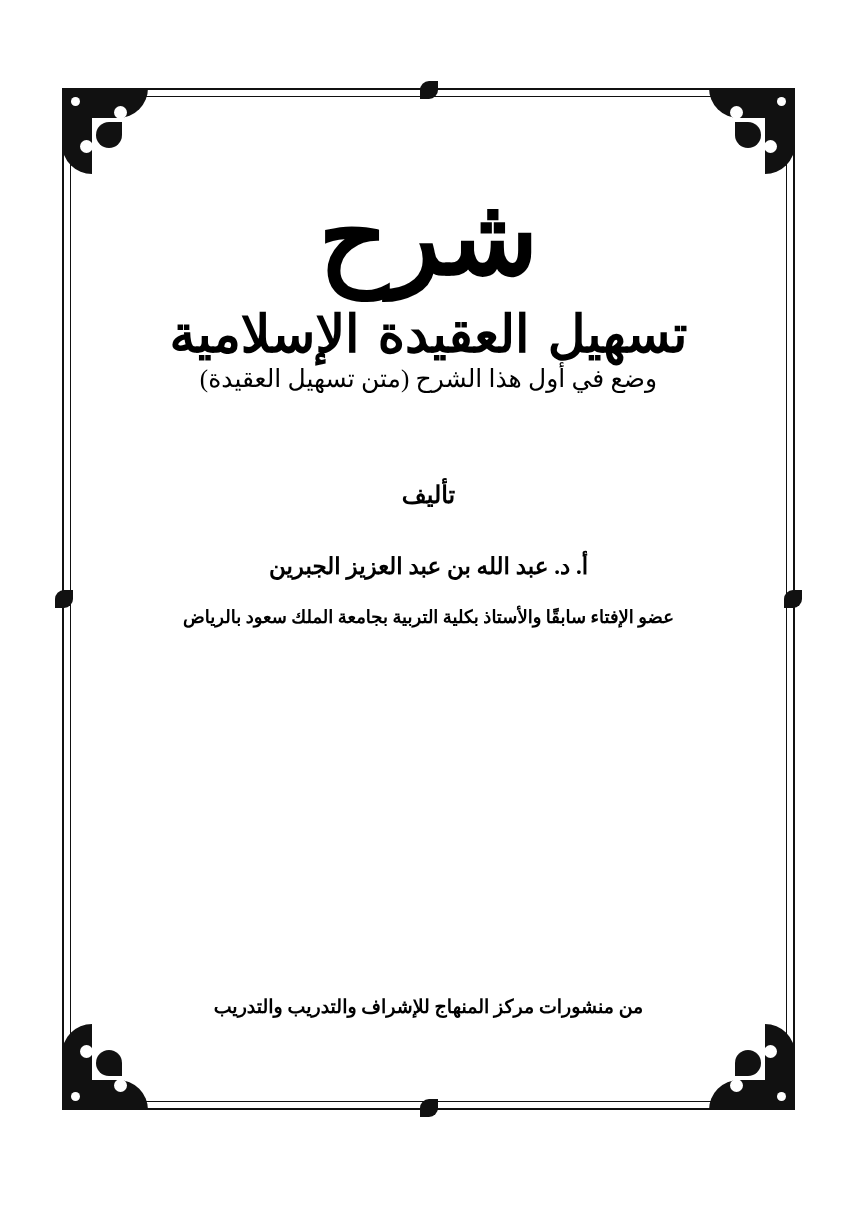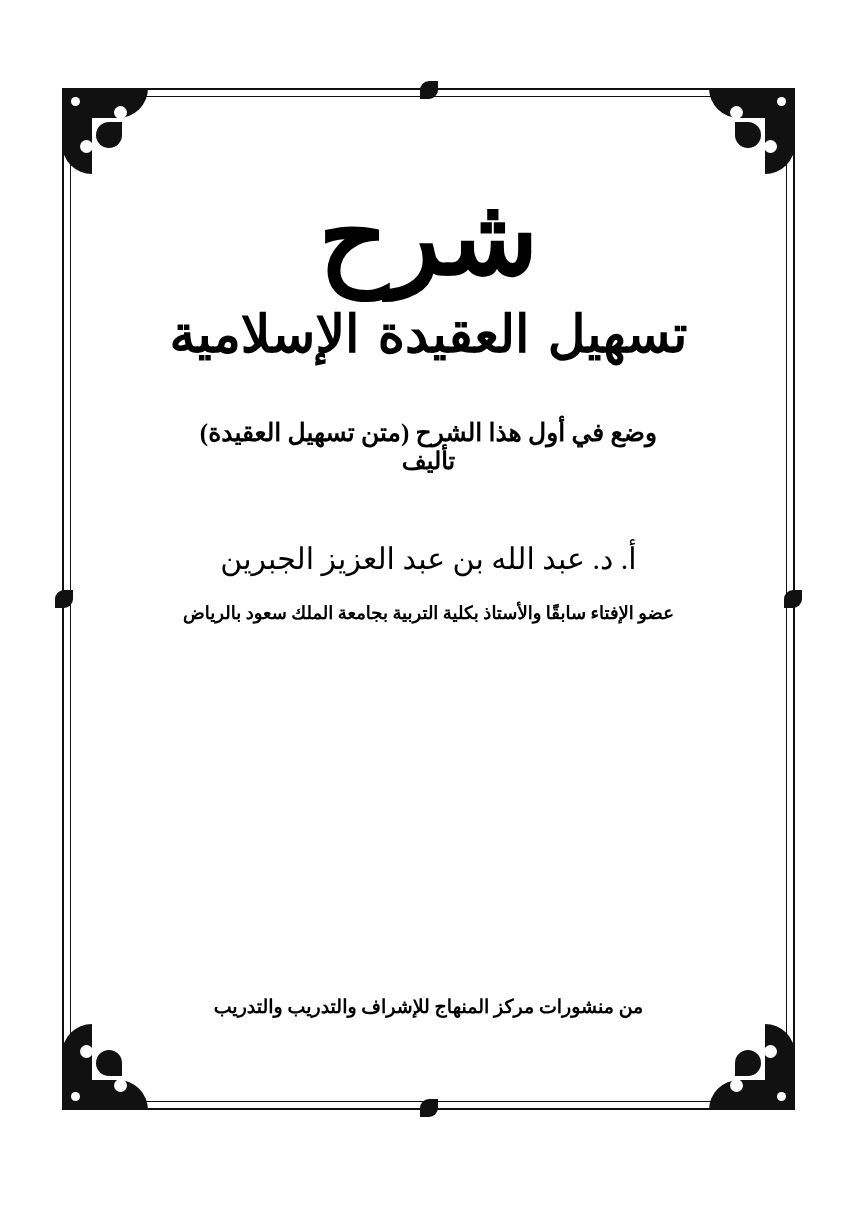--- a/index.html
+++ b/index.html
@@ -137,35 +137,35 @@
 
   .main-title {
     margin-top: 14px;
     font-size: 52px;
     line-height: 1.15;
     font-weight: bold;
     font-family: "DejaVu Serif", "Liberation Serif", serif;
   }
 
   .subtitle {
-    margin-top: 54px;
     font-size: 25px;
-    font-weight: bold;
+    font-weight: normal;
     font-family: "Liberation Serif", "DejaVu Serif", serif;
   }
 
   .byline-label {
+    margin-top: 88px;
     font-size: 24px;
     font-weight: bold;
   }
 
   .author {
-    margin-top: 66px;
-    font-size: 30px;
-    font-weight: normal;
+    margin-top: 44px;
+    font-size: 23px;
+    font-weight: bold;
   }
 
   .author-desc {
     margin-top: 26px;
     font-size: 18px;
     font-weight: bold;
     letter-spacing: 0px;
   }
 
   .publisher {

